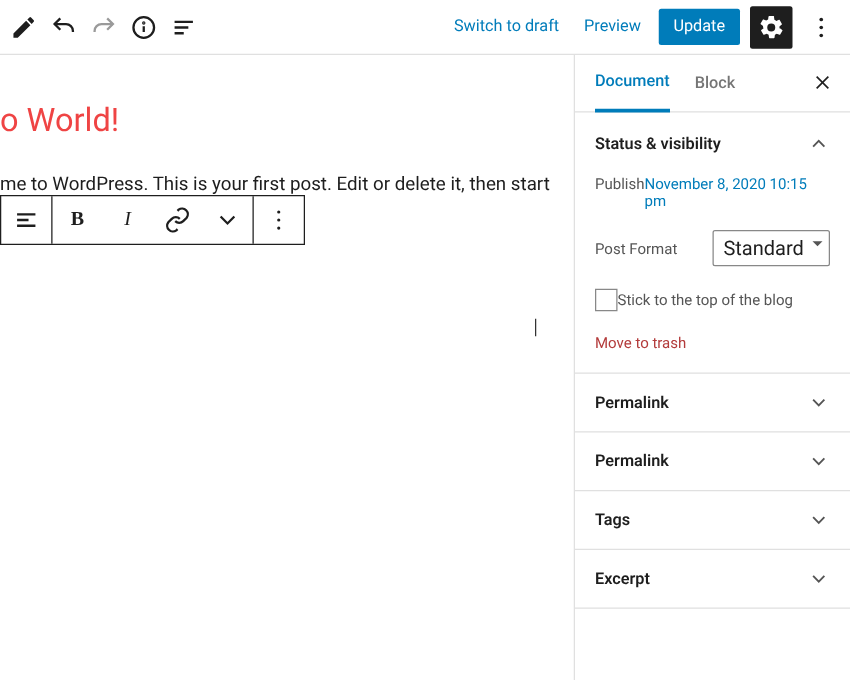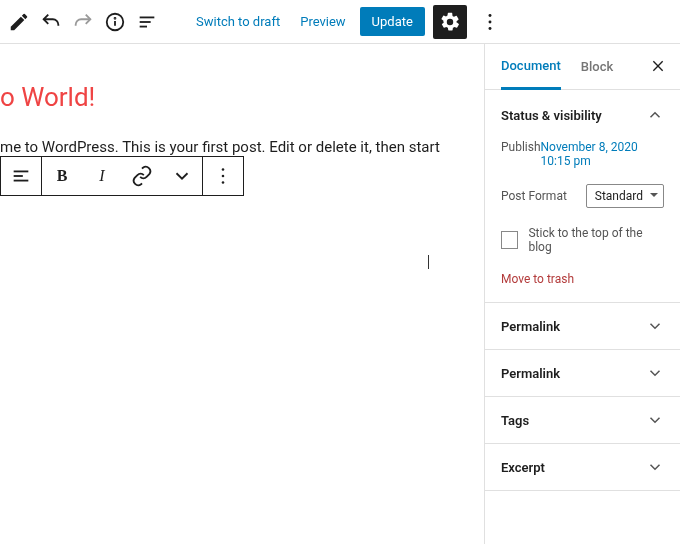--- a/index.html
+++ b/index.html
@@ -11,21 +11,21 @@
     height: 544px;
     overflow: hidden;
     background: #fff;
   }
   .topbar {
     height: 44px;
     border-bottom: 1px solid #e0e0e0;
     display: flex;
     align-items: center;
     padding: 0 8px 0 4px;
-    justify-content: flex-start;
+    justify-content: space-between;
     gap: 28px;
   }
   .tb-left { display:flex; align-items:center; gap:2px; }
   .tb-right { display:flex; align-items:center; gap:8px; }
   .icon-btn {
     width: 30px; height: 30px;
     display:flex; align-items:center; justify-content:center;
     border-radius:2px;
     cursor:pointer;
     color:#1e1e1e;
@@ -57,41 +57,41 @@
   .tb-btn { width:40px; height:38px; display:flex; align-items:center; justify-content:center; cursor:pointer; }
   .tb-btn svg { width:22px; height:22px; }
   .bold { font-weight:700; font-size:16px; font-family:Georgia,serif; }
   .italic { font-style:italic; font-size:16px; font-family:Georgia,serif; }
   .paragraph { font-size:15px; color:#1e1e1e; padding-top:26px; }
   .caret {
     position:absolute; left:428px; top:211px; width:1px; height:14px; background:#333;
   }
 
   
-  .sidebar { width:196px; border-left:1px solid #e0e0e0; font-size:13px; color:#1e1e1e; }
+  .sidebar { width:221px; border-left:1px solid #e0e0e0; font-size:13px; color:#1e1e1e; }
   .tabs { display:flex; align-items:center; border-bottom:1px solid #e0e0e0; height:46px; padding:0 16px; gap:20px; position:relative; }
   .tab { font-weight:500; color:#757575; cursor:pointer; padding:14px 0; }
   .tab.active { color:#007cba; border-bottom:3px solid #007cba; margin-bottom:-1px; }
   .tab-close { position:absolute; right:14px; top:14px; cursor:pointer; color:#1e1e1e; }
   .panel { padding:16px; border-bottom:1px solid #e0e0e0; }
   .panel-header { display:flex; justify-content:space-between; align-items:center; cursor:pointer; }
   .panel h3 { font-size:13px; font-weight:600; }
   .panel-closed { padding:14px 16px; }
   .row { display:flex; justify-content:space-between; margin-top:16px; font-size:12px; }
   .row .lbl { color:#555; }
   .row .val { color:#007cba; cursor:pointer; }
   .select-box {
-    border:1px solid #888; padding:4px 20px 4px 8px; font-size:12px;
+    border:1px solid #888; padding:4px 20px 4px 8px; font-size:16px;
     position:relative; cursor:pointer; border-radius:2px;
   }
   .select-box::after {
     content:""; position:absolute; right:5px; top:8px;
     border:4px solid transparent; border-top-color:#555;
   }
-  .check-row { display:flex; align-items:center; gap:10px; margin-top:18px; font-size:12px; color:#555; }
+  .check-row { display:flex; align-items:center; margin-top:18px; font-size:12px; color:#555; }
   .checkbox { width:18px; height:18px; border:1px solid #888; cursor:pointer; }
   .trash { color:#b33b3b; font-size:12px; margin-top:18px; cursor:pointer; display:inline-block; }
   .chev { width:18px; height:18px; }
   .chev svg { width:18px; height:18px; color:#555; }
 </style>
 </head>
 <body>
 
 <div class="topbar">
   <div class="tb-left">

